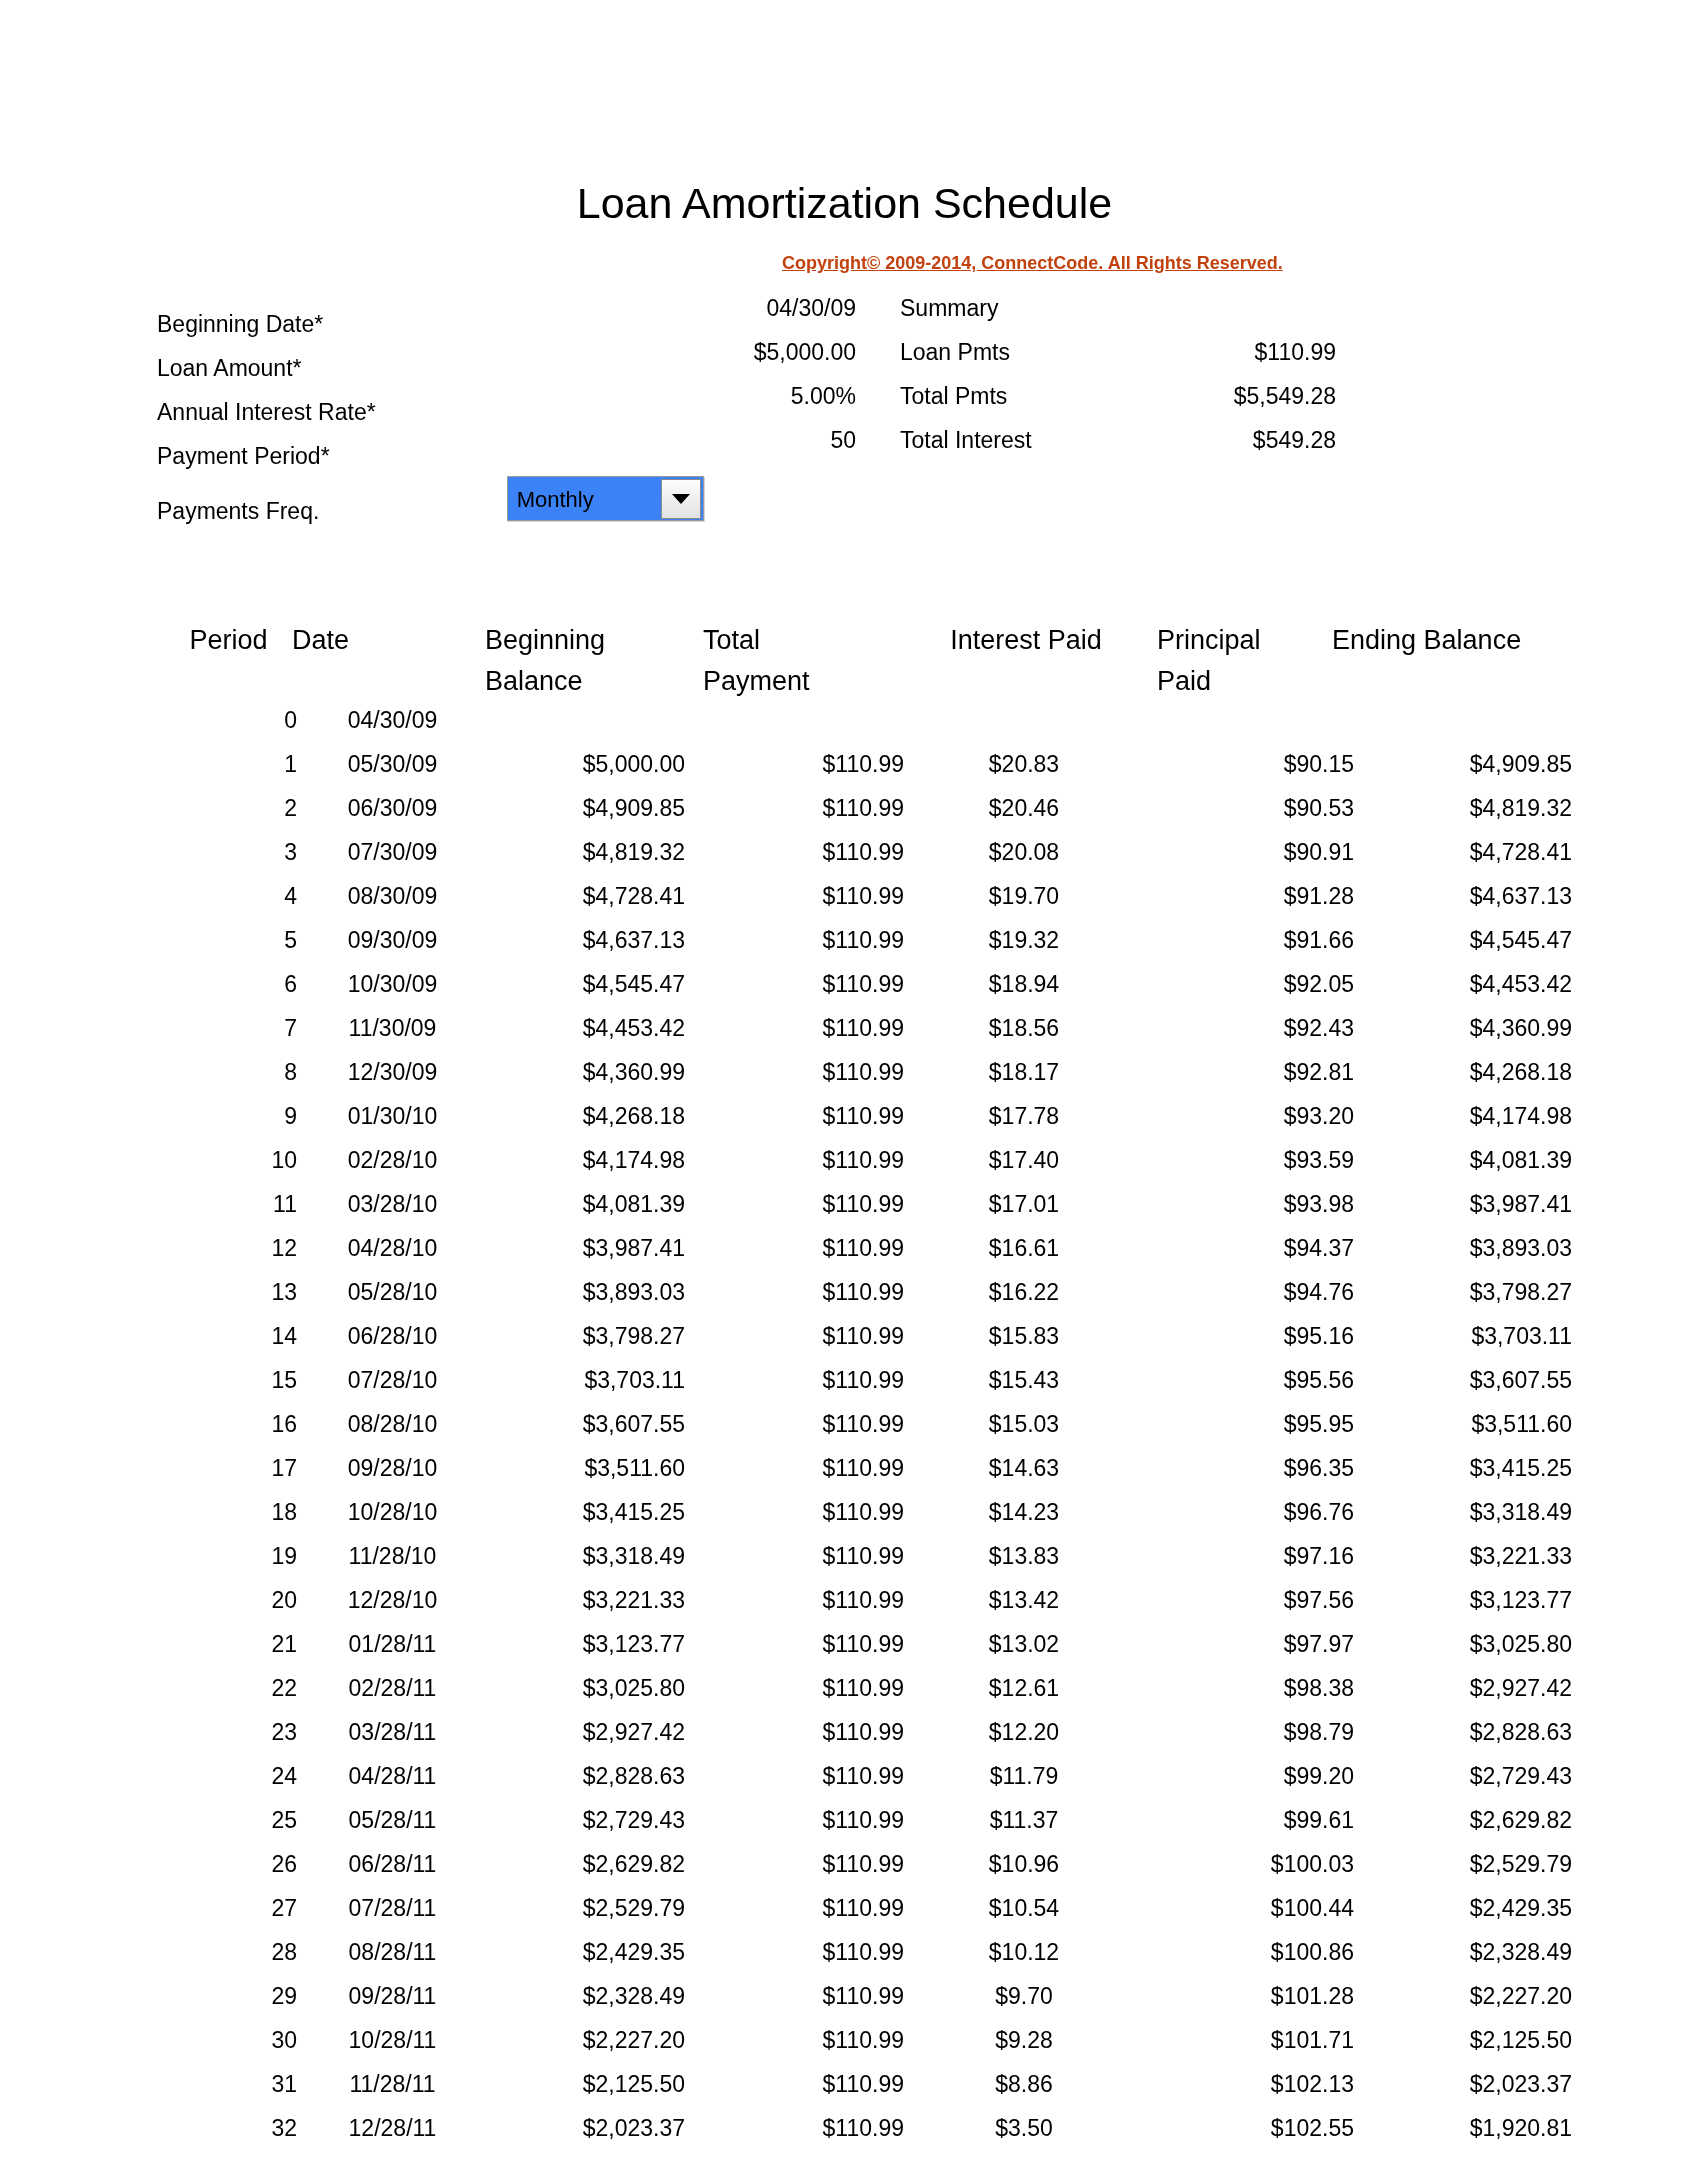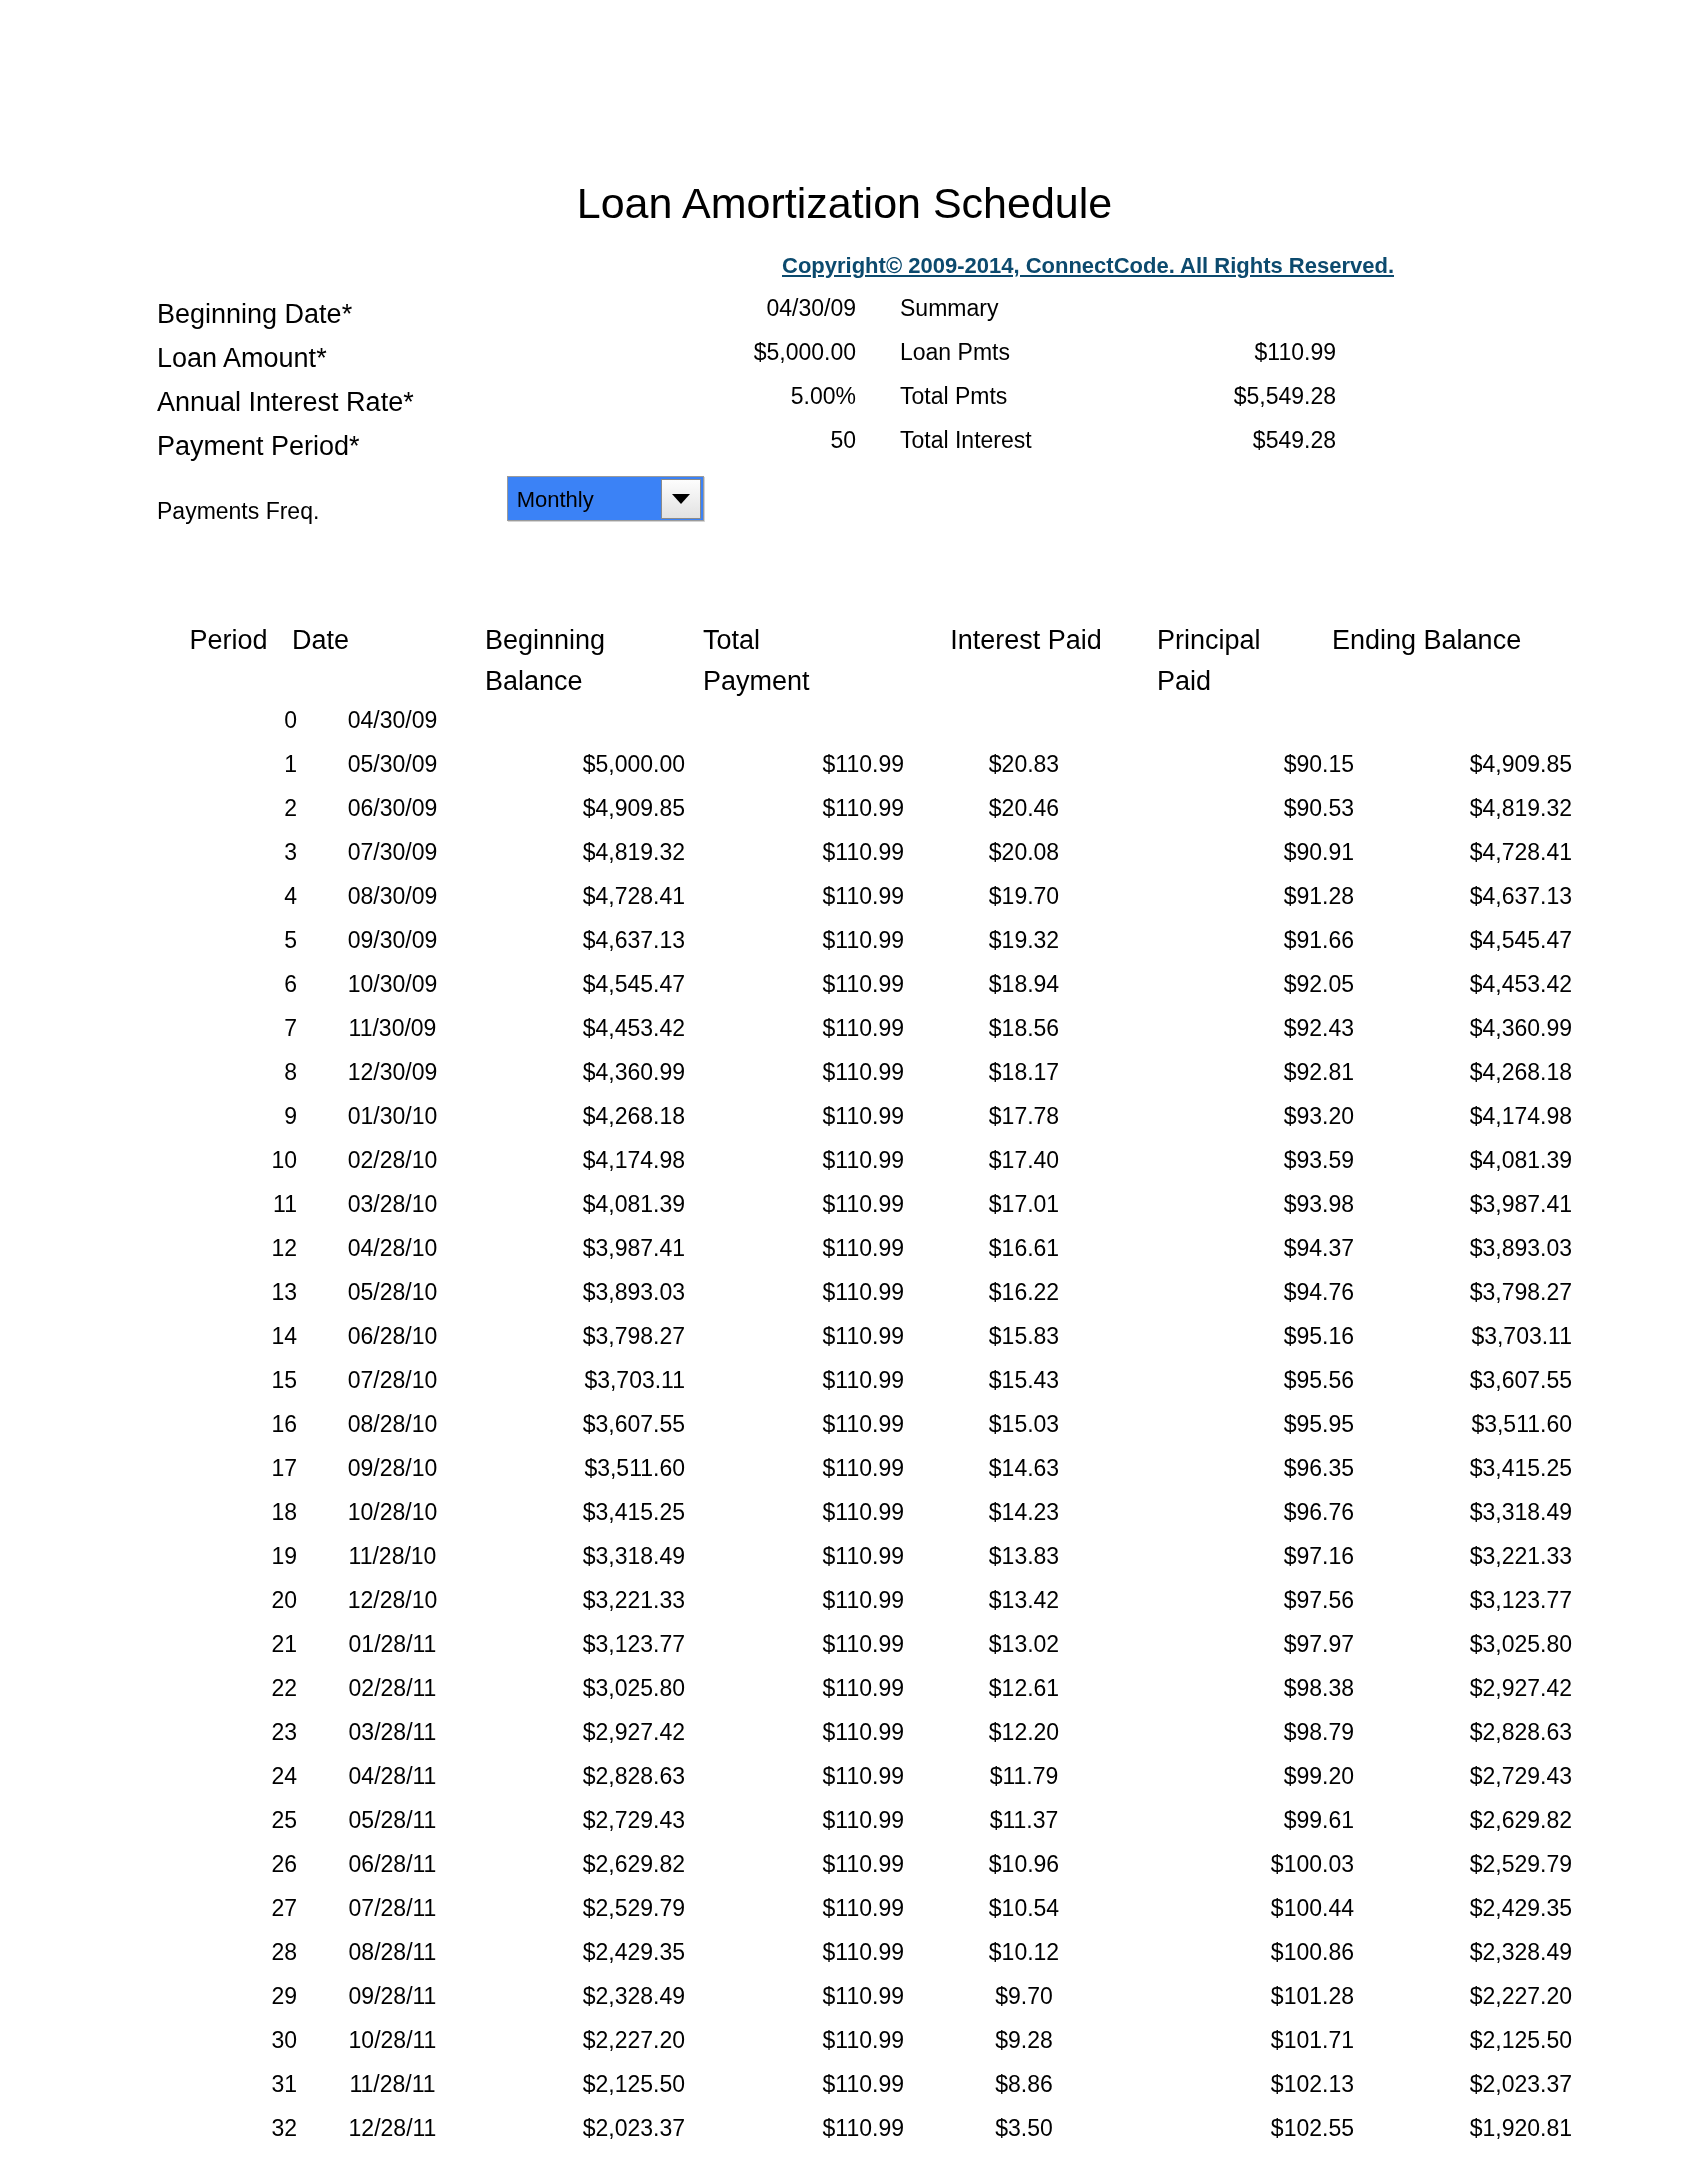--- a/index.html
+++ b/index.html
@@ -35,42 +35,42 @@
     text-align: center;
     font-size: 43px;
     letter-spacing: 0px;
     color: #000;
   }
   
   .copyright {
     position: absolute;
     left: 782px;
     top: 253px;
-    font-size: 22px;
+    font-size: 18px;
     font-weight: bold;
-    color: #0c4a6e;
+    color: #c2410c;
     text-decoration: underline;
     white-space: nowrap;
   }
   
   .inputs {
     position: absolute;
     left: 157px;
     top: 295px;
     width: 542px;
   }
   .inputs .row {
     position: relative;
     height: 44px;
   }
   .inputs .lbl {
     position: absolute;
     left: 0;
-    top: 4px;
-    font-size: 27px;
+    top: 16px;
+    font-size: 23px;
     white-space: nowrap;
   }
   .inputs .val {
     position: absolute;
     left: 288px;
     top: 0;
     width: 411px;
     text-align: right;
     font-size: 23px;
     white-space: nowrap;

